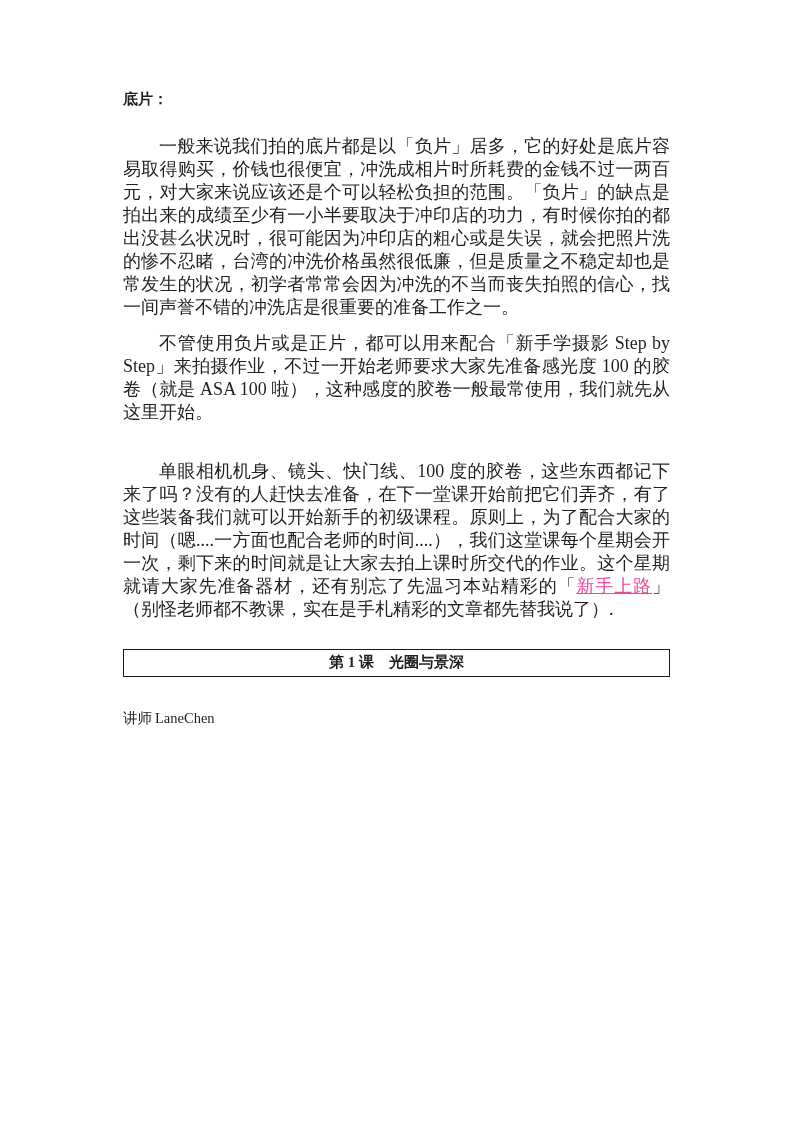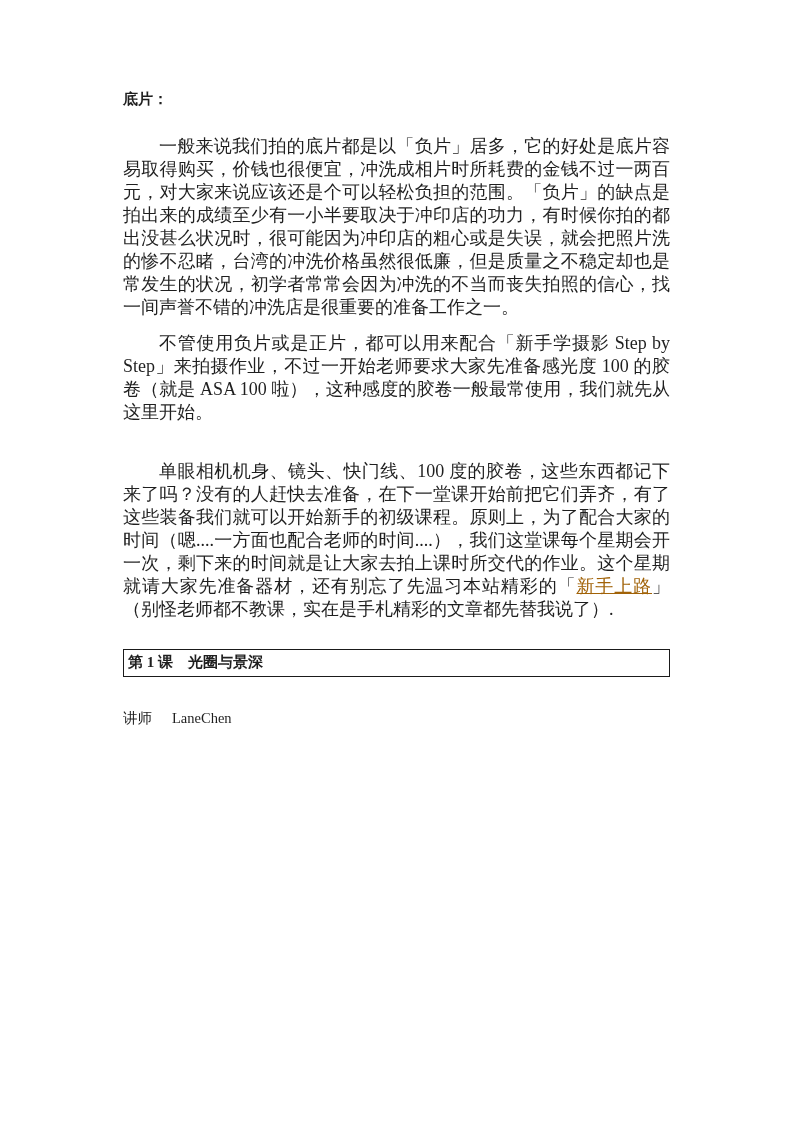--- a/index.html
+++ b/index.html
@@ -31,41 +31,42 @@
     font-size: 18px;
     line-height: 23px;
     margin: 0 0 13px 0;
     text-align: justify;
     text-indent: 2em;
   }
   .doc-paragraph.gap-before {
     margin-top: 36px;
   }
   .doc-link {
-    color: #a16207;
+    color: #ec4899;
     text-decoration: underline;
     cursor: pointer;
   }
   .lesson-box {
     box-sizing: border-box;
     margin-top: 28px;
     width: 100%;
     border: 1px solid #1a1a1a;
     padding: 2px 4px 3px 4px;
     font-size: 15px;
     line-height: 21px;
     font-weight: bold;
+    text-align: center;
   }
   .instructor-line {
     margin-top: 30px;
     font-size: 14.5px;
     line-height: 23px;
   }
   .instructor-line .name {
-    margin-left: 20px;
+    margin-left: 3px;
   }
 </style>
 </head>
 <body>
 
 <div class="page">
 
   <h1 class="doc-heading">底片：</h1>
 
   <p class="doc-paragraph">一般来说我们拍的底片都是以「负片」居多，它的好处是底片容易取得购买，价钱也很便宜，冲洗成相片时所耗费的金钱不过一两百元，对大家来说应该还是个可以轻松负担的范围。「负片」的缺点是拍出来的成绩至少有一小半要取决于冲印店的功力，有时候你拍的都出没甚么状况时，很可能因为冲印店的粗心或是失误，就会把照片洗的惨不忍睹，台湾的冲洗价格虽然很低廉，但是质量之不稳定却也是常发生的状况，初学者常常会因为冲洗的不当而丧失拍照的信心，找一间声誉不错的冲洗店是很重要的准备工作之一。</p>

